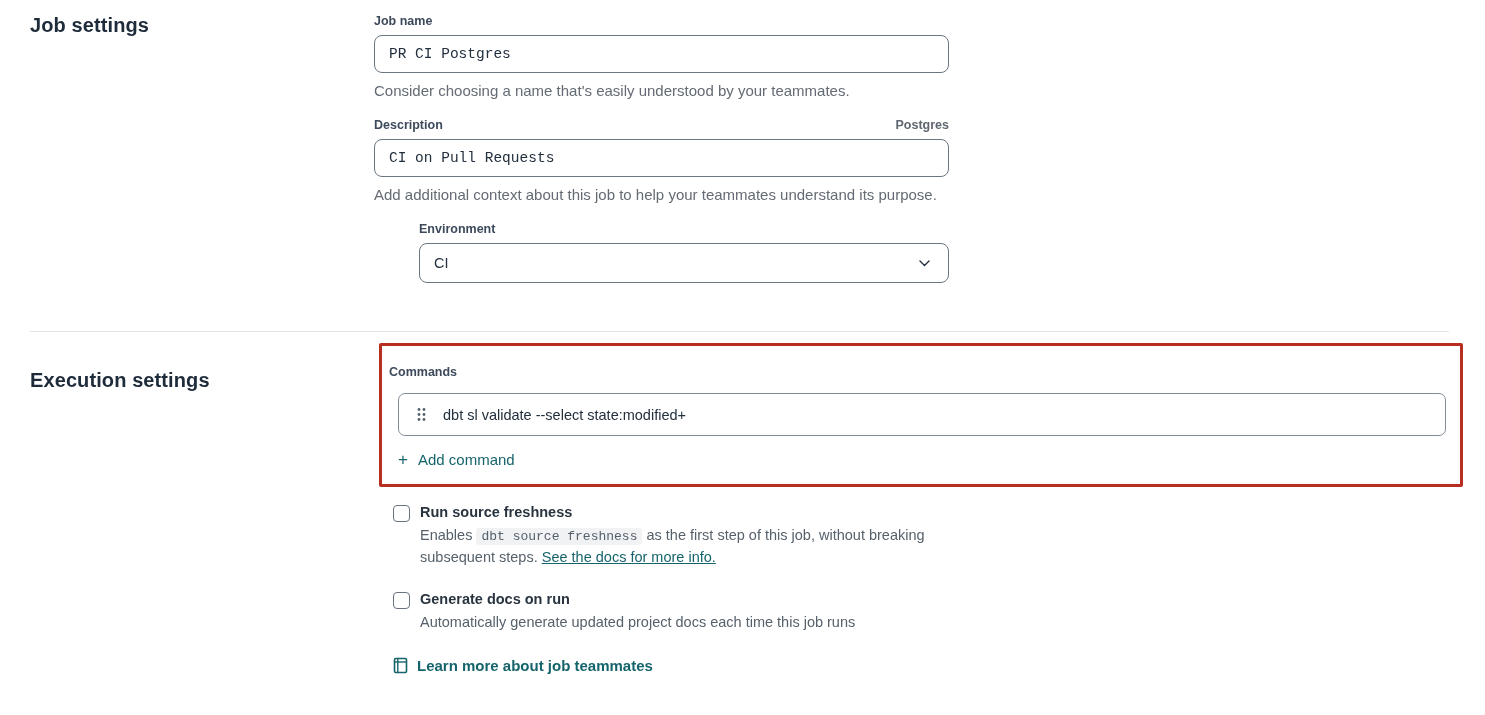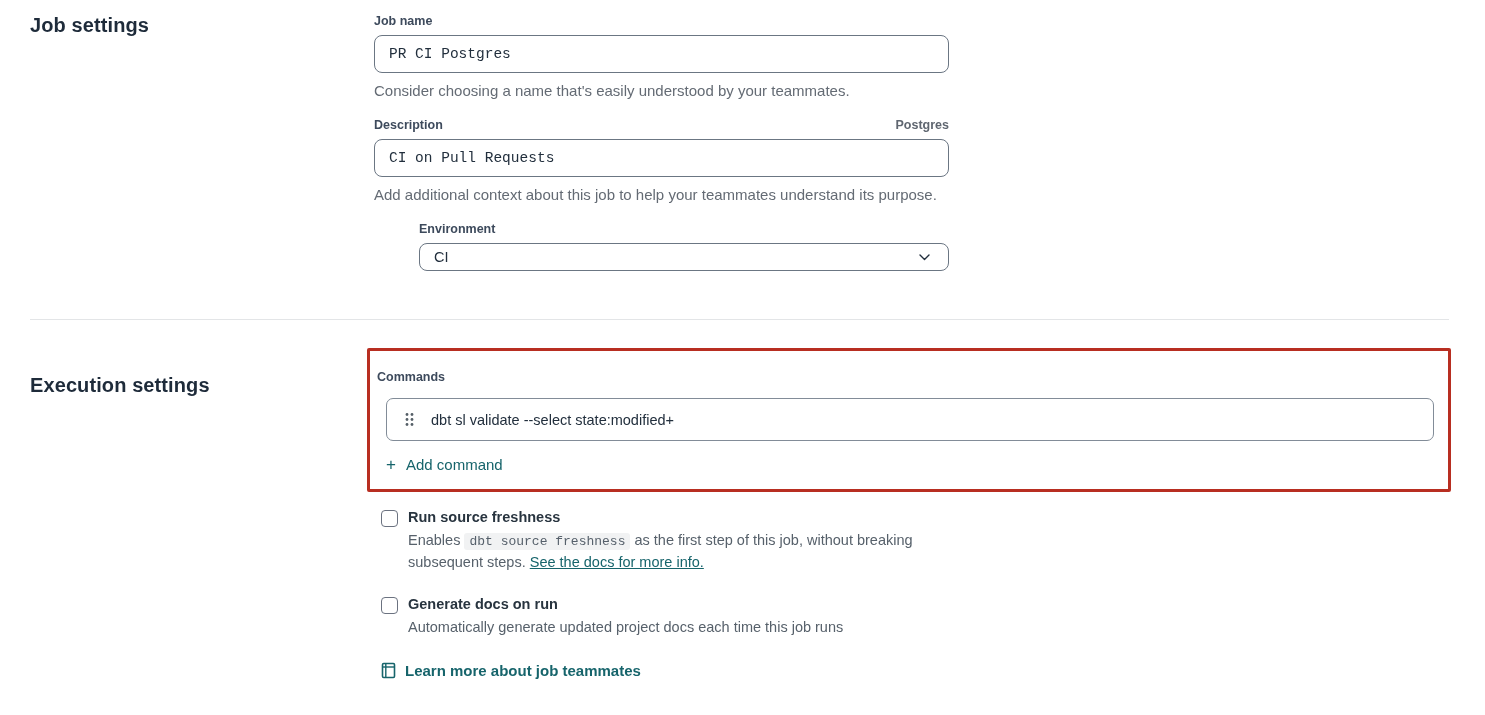--- a/index.html
+++ b/index.html
@@ -28,33 +28,33 @@
     border: 1px solid #6b7683; border-radius: 8px;
     padding: 0 14px; font-size: 14.5px; color: #222f3d;
     font-family: Liberation Mono, monospace;
     background: #ffffff; outline: none; display: block;
   }
   .helper-text { font-size: 15px; color: #646b74; margin-top: 9px; }
   .field-group { margin-bottom: 19px; }
   .field-group.last { margin-bottom: 0; margin-left: 45px; }
 
   .select-box {
-    width: 100%; height: 28px;
+    width: 100%; height: 40px;
     border: 1px solid #6b7683; border-radius: 8px;
     padding: 0 14px; font-size: 14.5px; color: #222f3d;
     background: #ffffff; display: flex; align-items: center; justify-content: space-between;
     cursor: pointer;
   }
   .chevron-icon { display: inline-flex; margin-right: 4px; }
 
   
   .divider { border: none; border-top: 1px solid #e3e5e7; margin: 48px 0 0 0; width: 1419px; }
 
   
-  .exec-row { margin-top: 28px; }
+  .exec-row { margin-top: 11px; gap: 12px; }
   .exec-heading { padding-top: 26px; }
   .exec-col { flex: 1 1 auto; }
 
   .commands-box {
     width: 1084px; margin-left: -7px;
     border: 3px solid #b82e21; border-radius: 2px;
     padding: 19px 14px 14px 7px;
   }
   .commands-label { font-size: 12.5px; font-weight: 700; color: #3d4a5c; }
   .command-row {

